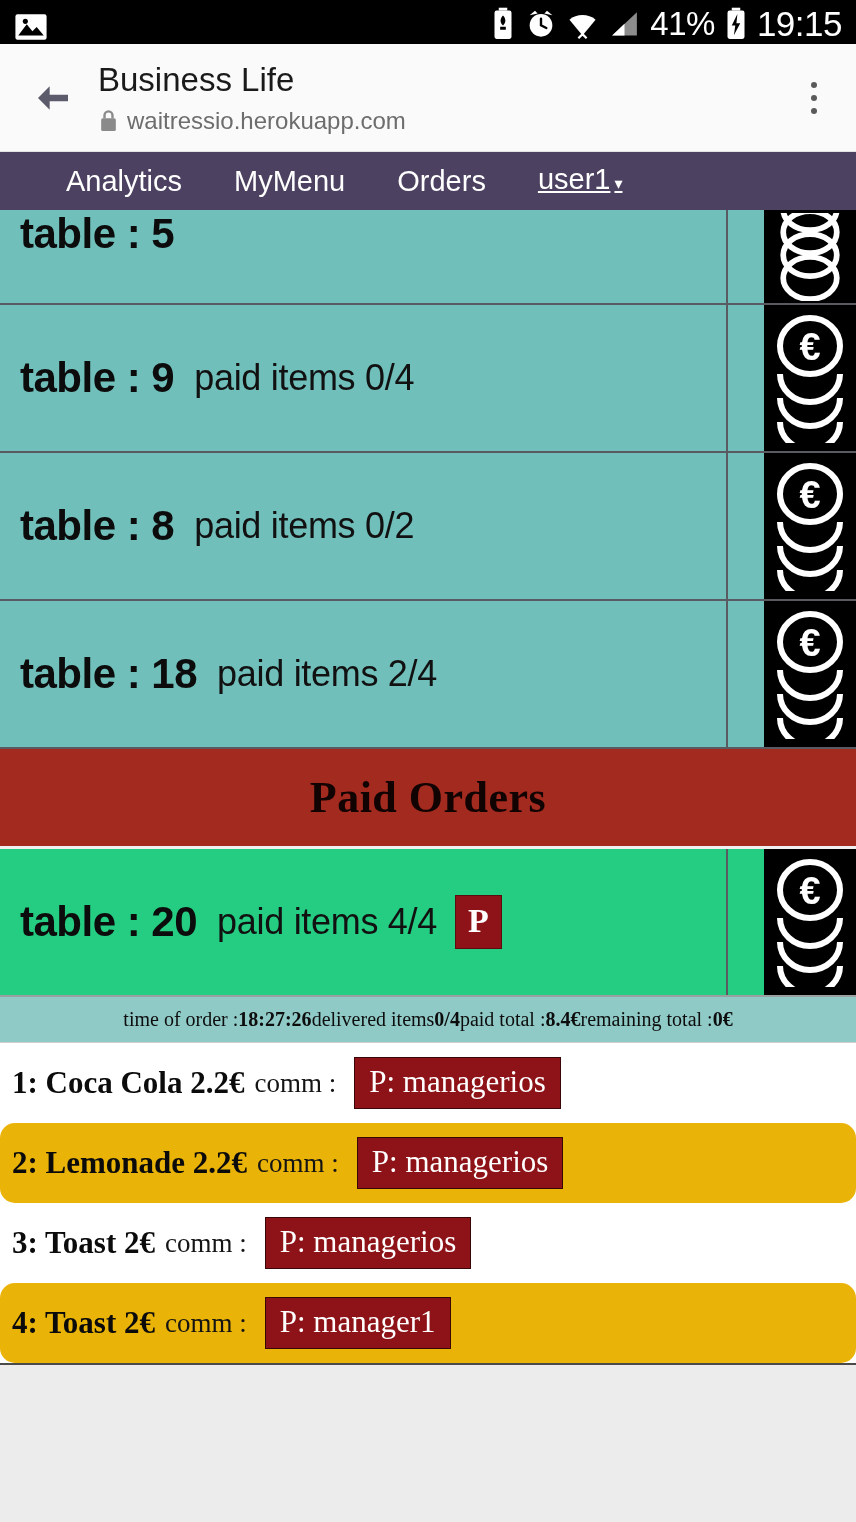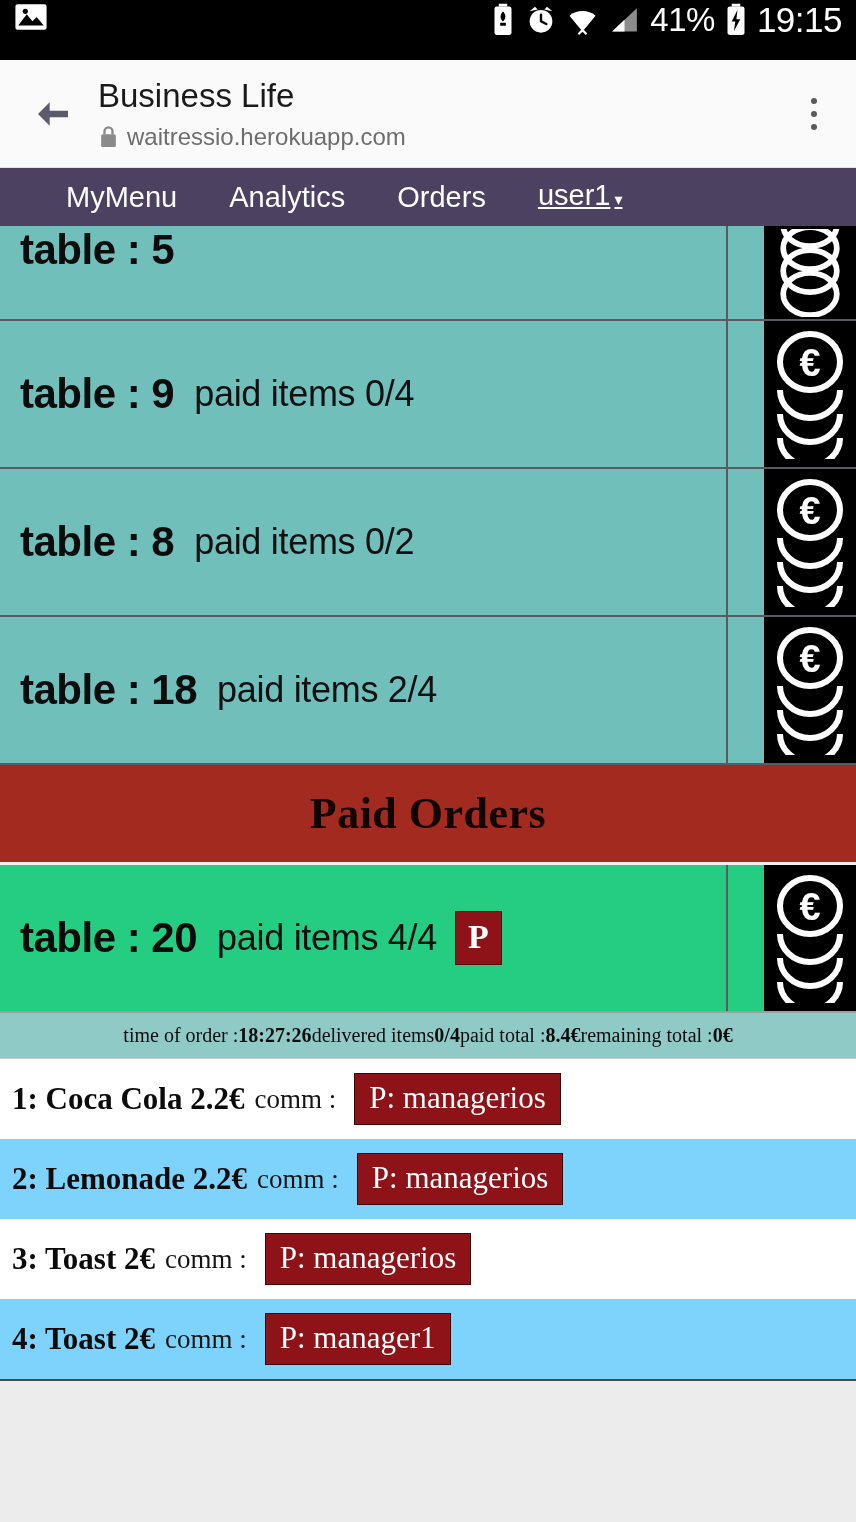--- a/index.html
+++ b/index.html
@@ -5,22 +5,22 @@
   * { box-sizing: border-box; margin: 0; padding: 0; }
   html, body {
     width: 856px; height: 1522px;
     background: #ececed;
     font-family: "Liberation Sans", sans-serif;
     overflow: hidden;
   }
 
   
   .statusbar {
-    height: 60px; background: #000; color: #fff;
-    display: flex; align-items: flex-start; padding: 0 14px;
+    height: 44px; background: #000; color: #fff;
+    display: flex; align-items: flex-end; padding: 0 14px;
   }
   .sb-left { display: flex; align-items: center; gap: 10px; }
   .sb-right { margin-left: auto; display: flex; align-items: center; gap: 9px; }
   .sb-icon { display: block; }
   .sb-pct { font-size: 33px; font-weight: 400; letter-spacing: -.5px; }
   .sb-time { font-size: 35px; font-weight: 400; letter-spacing: -.5px; }
 
   
   .chrome {
     height: 108px; background: #fafafa;
@@ -99,21 +99,21 @@
   }
   .order-summary b { font-weight: bold; }
 
   
   .items { background: #fff; border-bottom: 2px solid #4a4a4a; }
   .item-row {
     display: flex; align-items: center; height: 80px;
     padding-left: 12px; background: #fff;
     font-family: "Liberation Serif", serif;
   }
-  .item-row.alt { background: #7dd3fc; }
+  .item-row.alt { background: #eab308; border-radius: 15px; }
   .item-name { font-size: 31px; font-weight: bold; color: #0b0b0b; white-space: nowrap; }
   .item-comm { font-size: 27px; color: #141414; margin-left: 10px; white-space: nowrap; }
   .p-chip {
     background: #8e1318; color: #fff;
     font-family: "Liberation Serif", serif; font-size: 31px;
     padding: 6px 14px 8px; border: 1px solid #3a0709;
     white-space: nowrap; margin-left: 18px;
   }
   .filler { background: #ececec; height: 100%; }
 </style>
@@ -175,22 +175,22 @@
     </div>
   </div>
   <div class="kebab">
     <span></span>
       <span></span>
       <span></span>
   </div>
 </div>
 
 <div class="navbar">
+  <a class="navlink" href="#">Analytics</a>
   <a class="navlink" href="#">MyMenu</a>
-  <a class="navlink" href="#">Analytics</a>
   <a class="navlink" href="#">Orders</a>
   <a class="navlink user" href="#"><span>user1</span><span class="caret">▾</span></a>
 </div>
 
 <div class="content">
 
   <div class="order-row first">
     <div class="order-main">
       <span class="order-label">table : 5</span>
     </div>

